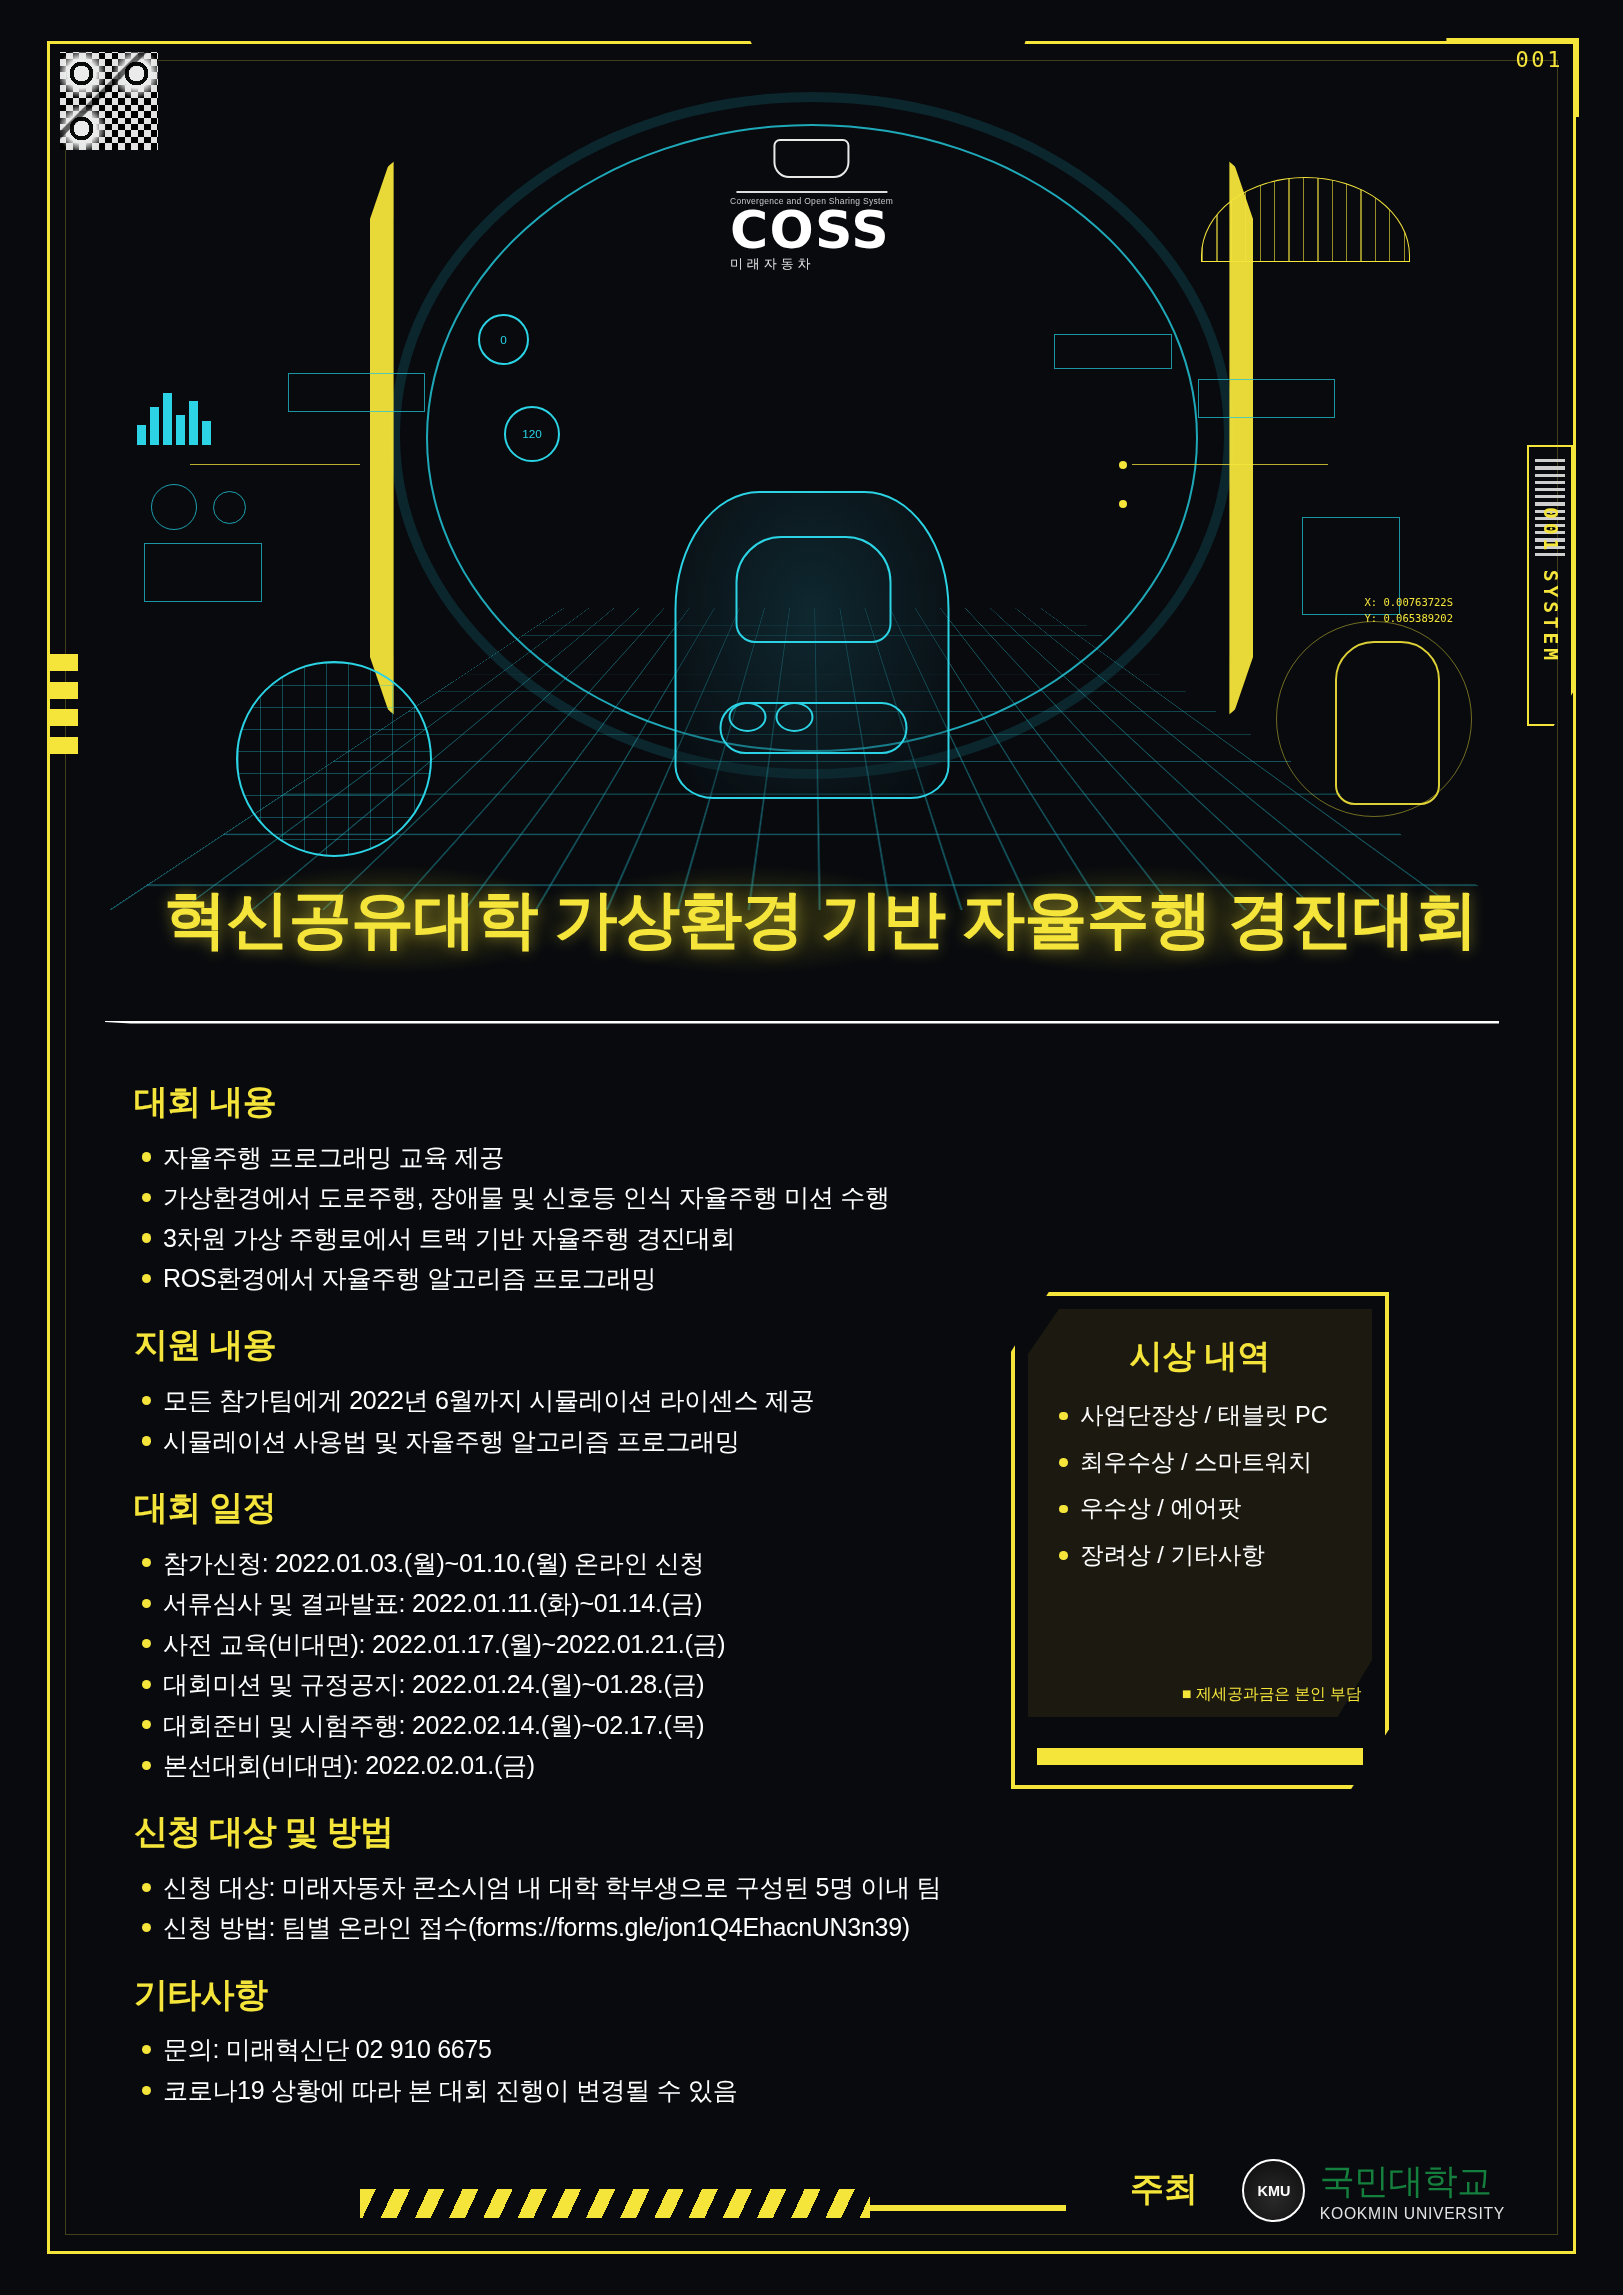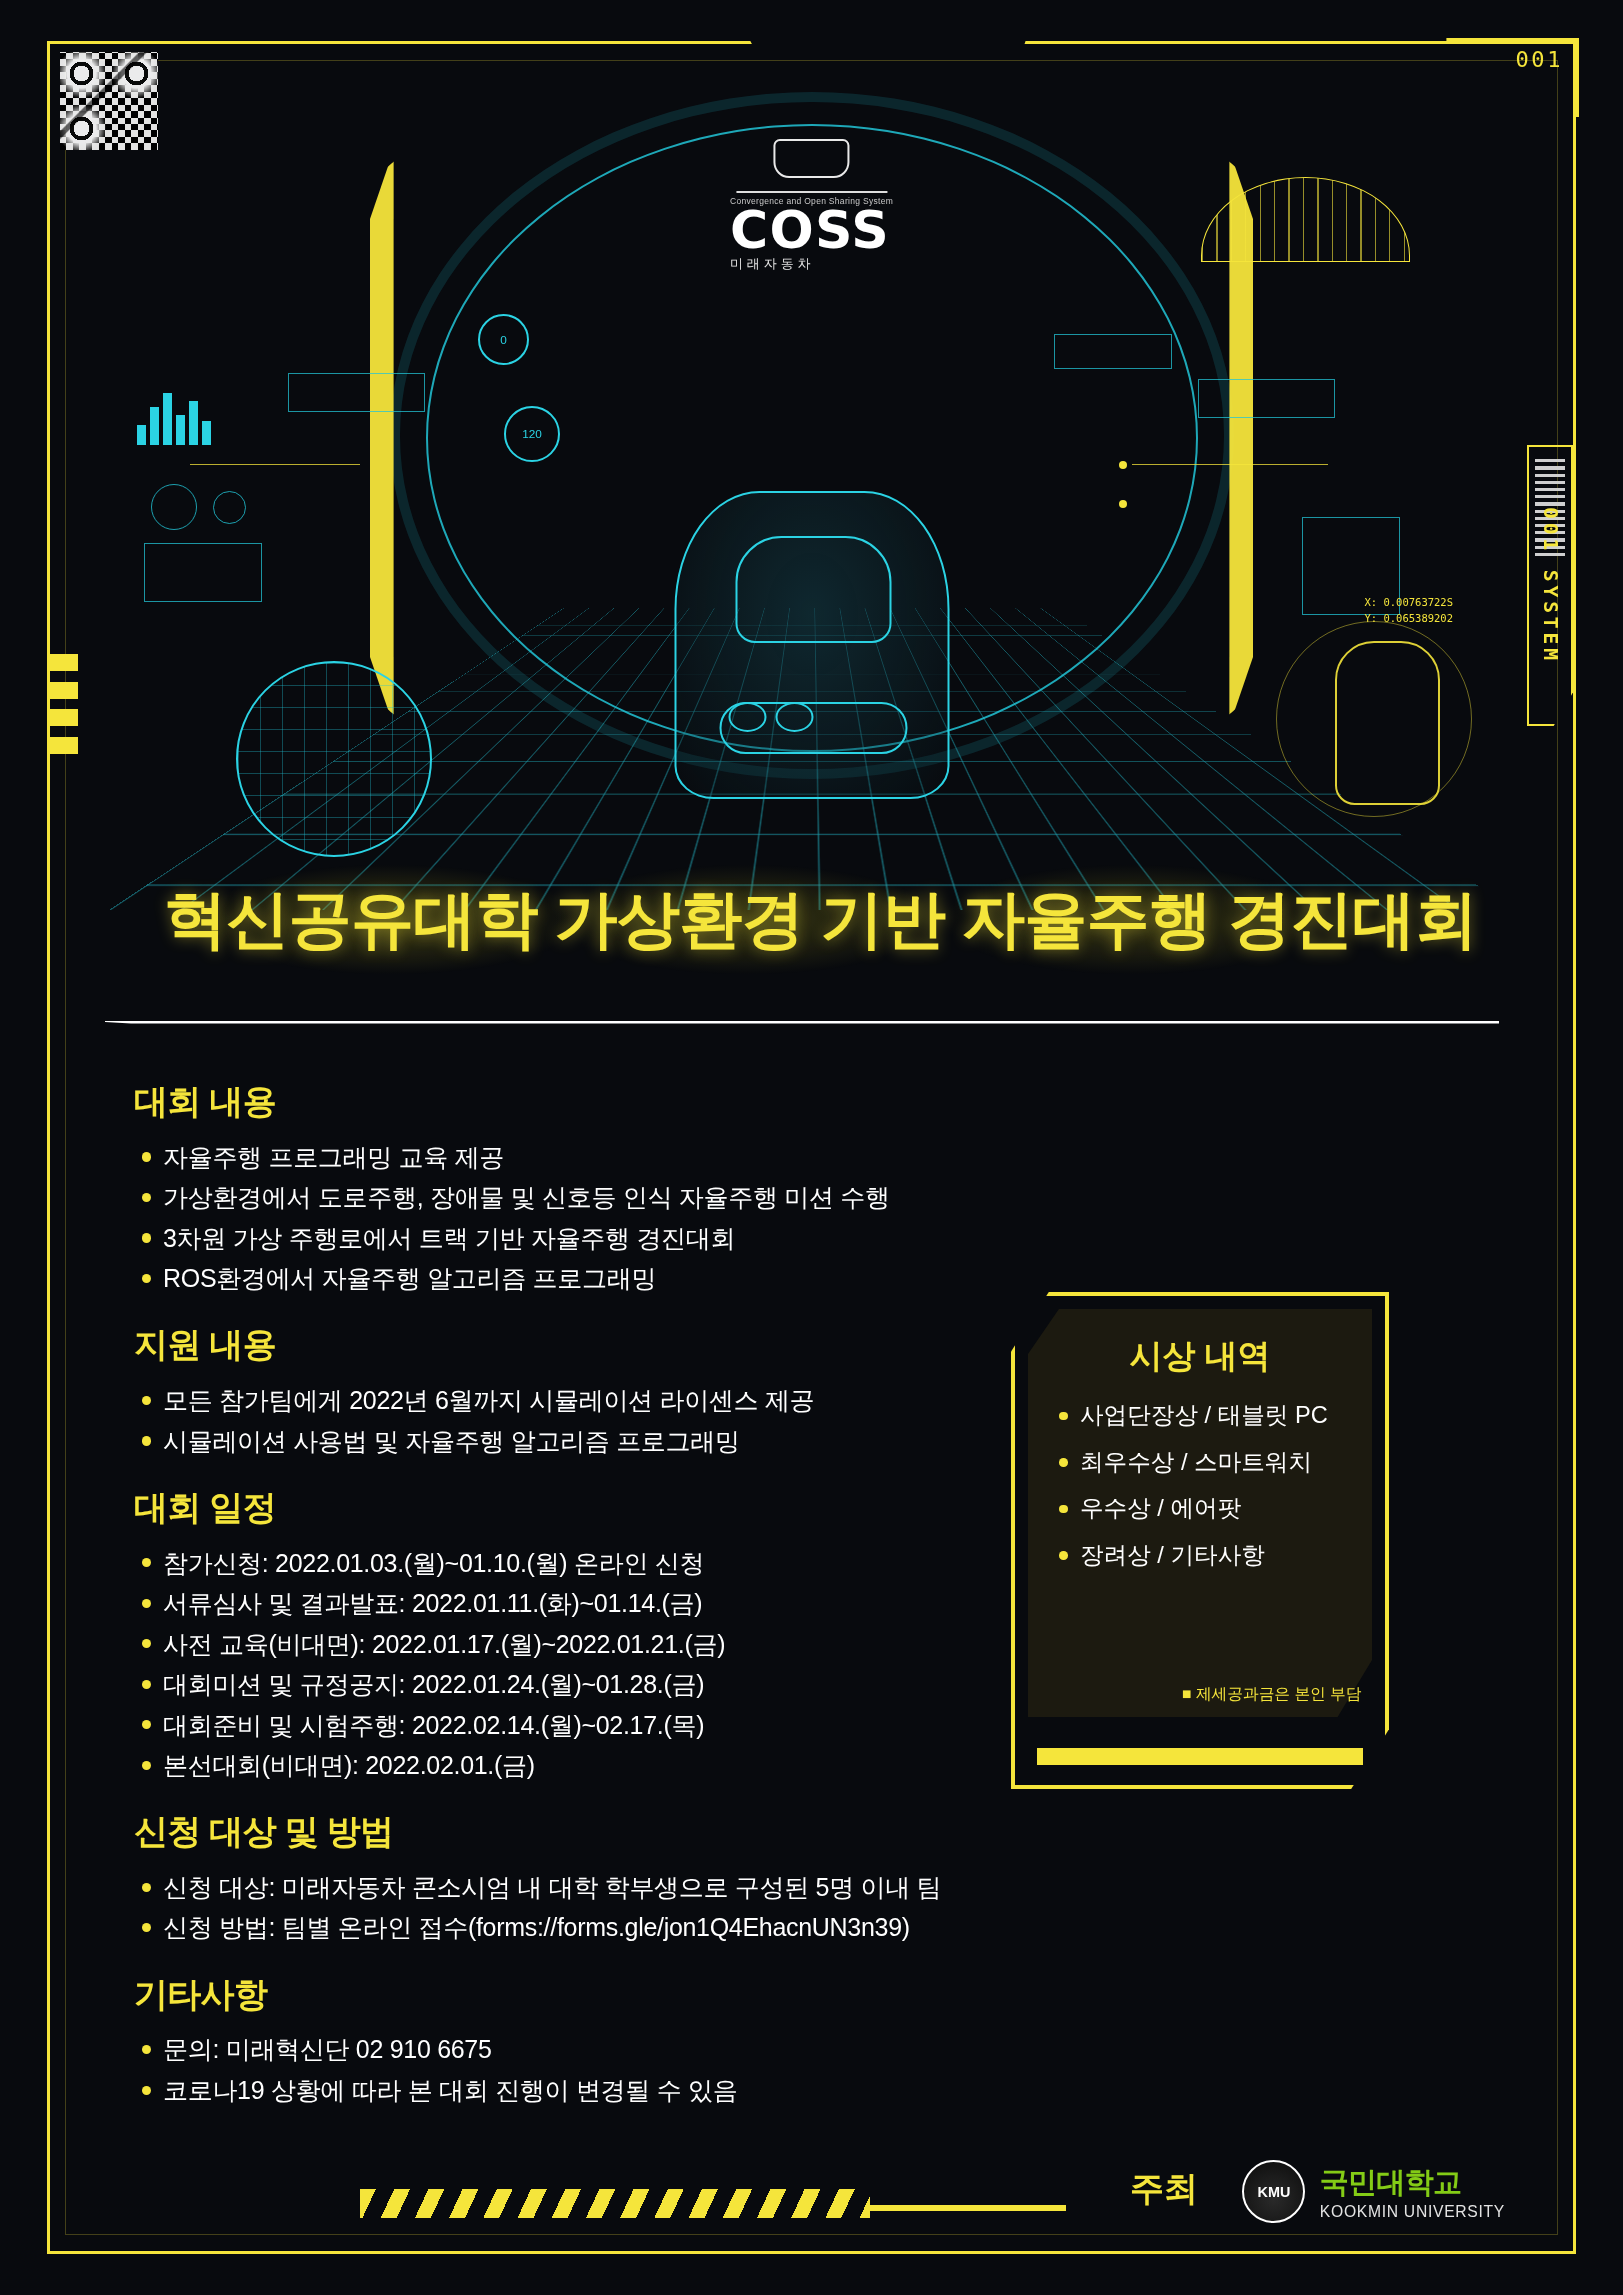--- a/index.html
+++ b/index.html
@@ -411,21 +411,21 @@
     display: flex; align-items: center; gap: 14.4px;
   }
   .kmu-seal {
     width: 63px; height: 63px;
     border-radius: 50%;
     border: 2px solid #fff;
     display: flex; align-items: center; justify-content: center;
     font-size: 14.4px; font-weight: bold; color: #fff;
     background: radial-gradient(circle at 50% 62%, #2a2a2a, #0b0b0b);
   }
-  .kmu-text .ko { font-size: 29px; font-weight: bold; color: #84cc16; letter-spacing: -0.7px; }
+  .kmu-text .ko { font-size: 35px; font-weight: normal; color: #15803d; letter-spacing: -0.7px; }
   .kmu-text .en { font-size: 15.7px; color: #e3e3e3; letter-spacing: 0.7px; }
 
   .bottom-notch {
     position: absolute;
     left: 798px; bottom: 38px;
     width: 196px; height: 6.5px;
     background: #f5e53b;
   }
 </style>
 </head>

